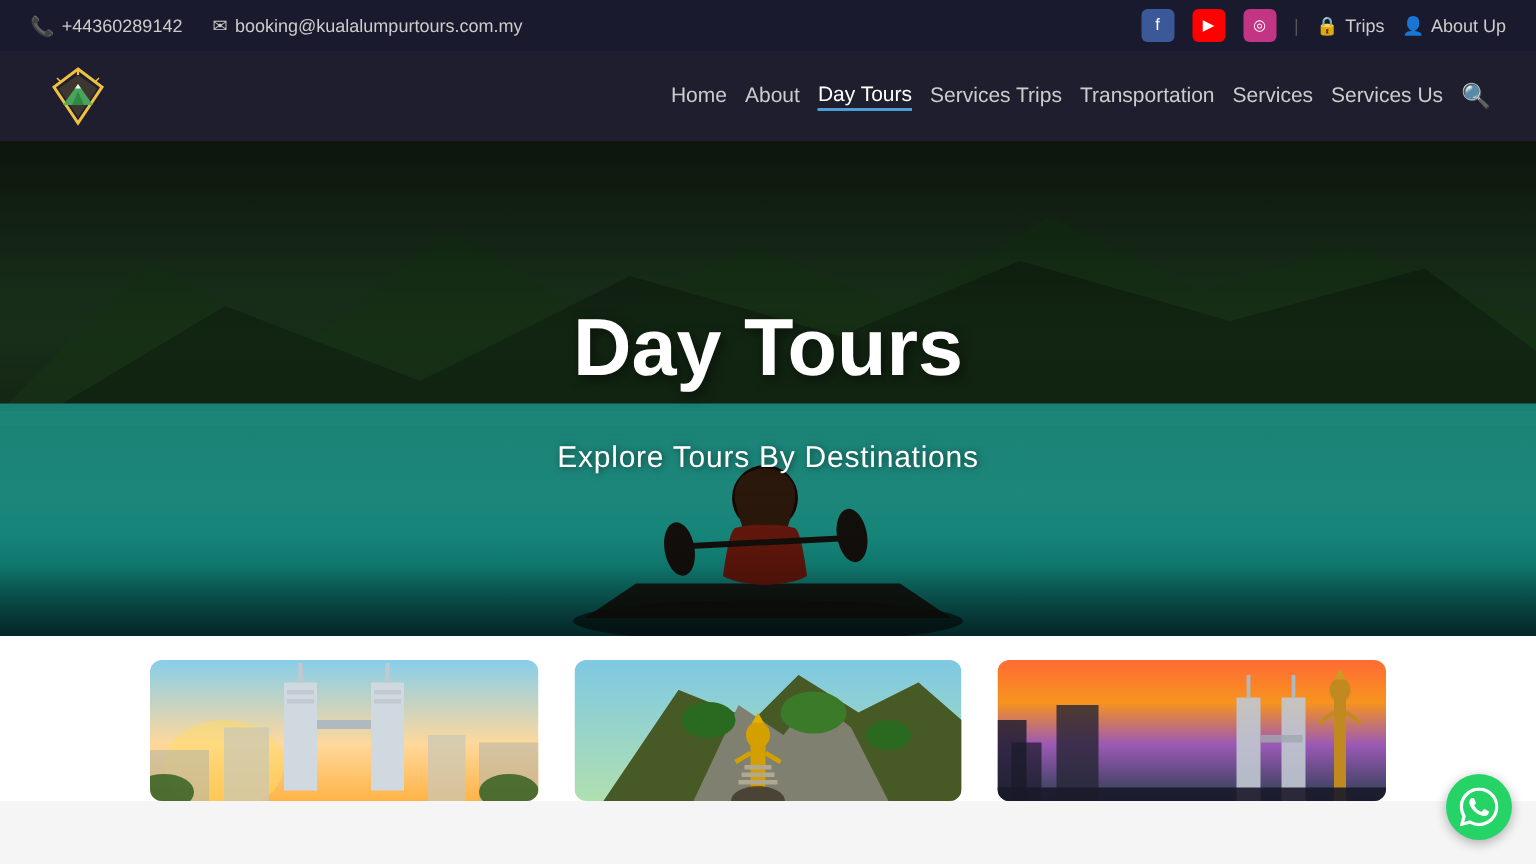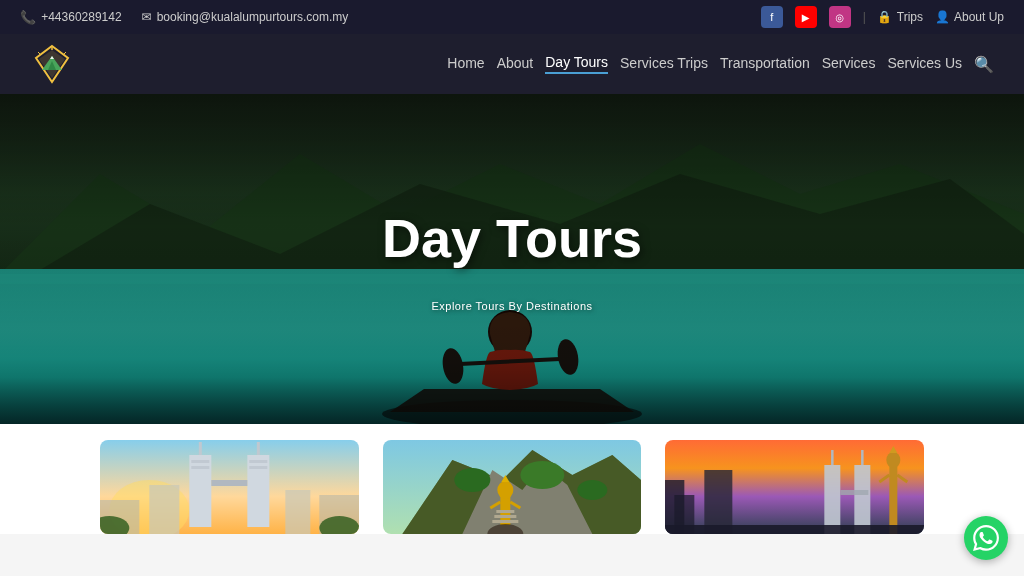--- a/index.html
+++ b/index.html
@@ -84,21 +84,21 @@
     .hero-content {
       position: relative; z-index: 5;
       text-align: center; color: white;
     }
     .hero-title {
       font-size: 54px; font-weight: 900;
       text-shadow: 2px 2px 8px rgba(0,0,0,0.5);
       margin-bottom: 10px;
     }
     .hero-subtitle {
-      font-size: 11px; font-weight: 300;
+      font-size: 20px; font-weight: 300;
       text-shadow: 1px 1px 4px rgba(0,0,0,0.5);
       letter-spacing: 0.5px;
       margin-top: 31px;
     }
 
     
     .cards-section {
       background: white;
       padding: 16px 100px 0;
       display: flex;

